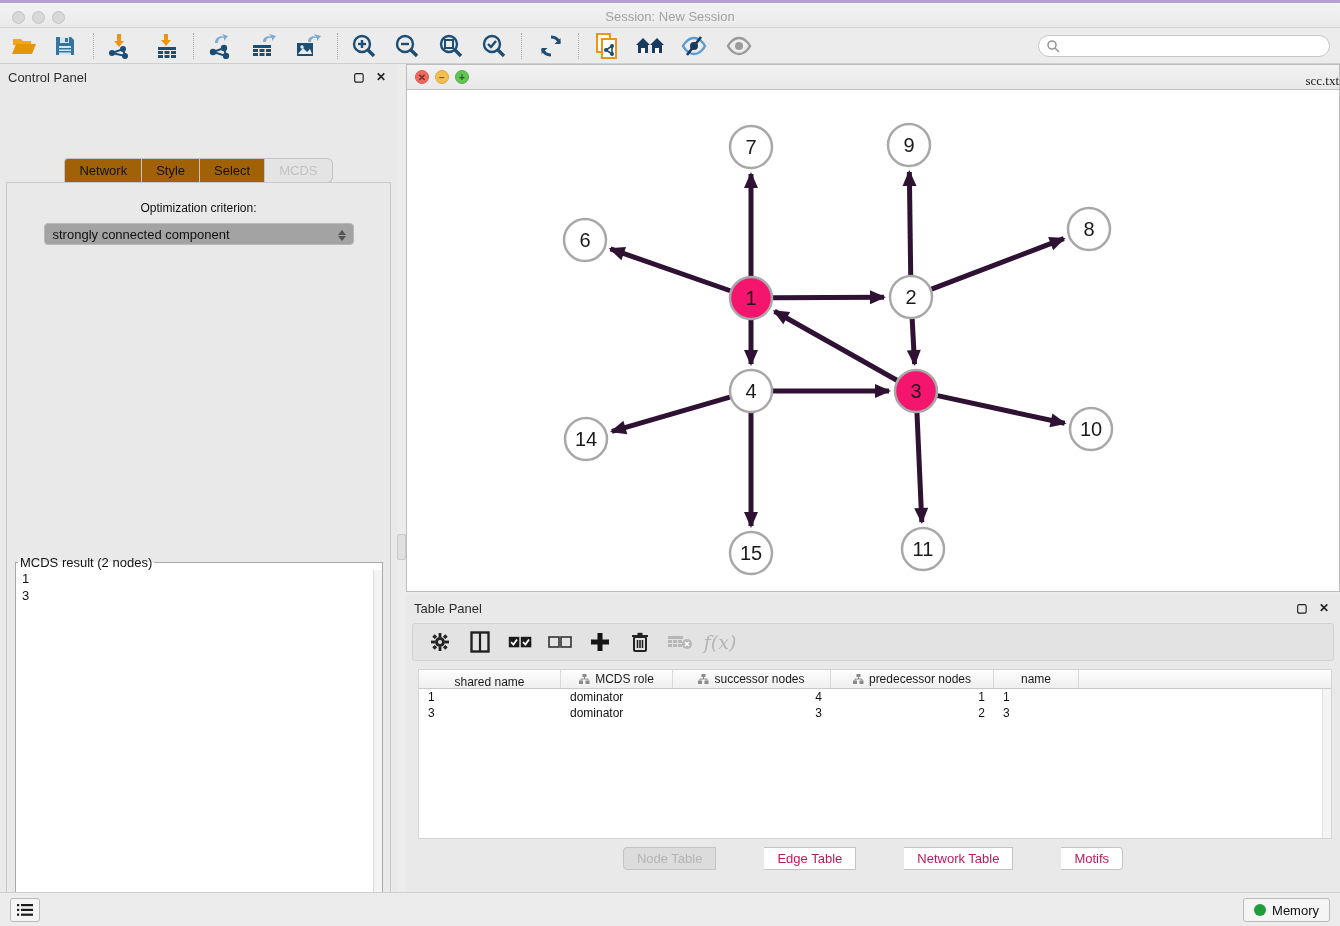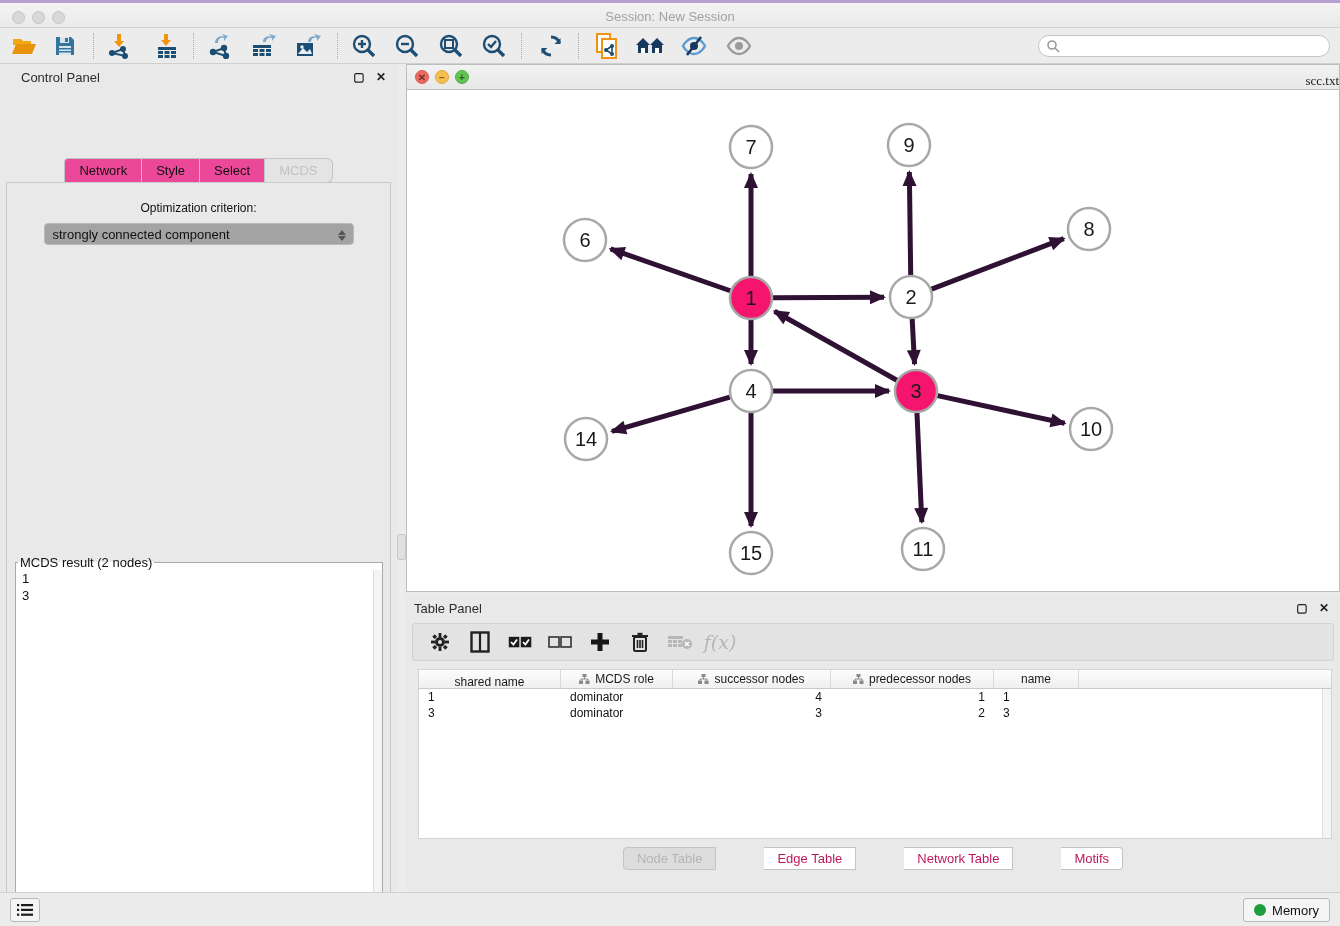--- a/index.html
+++ b/index.html
@@ -20,27 +20,27 @@
   .tsep { position:absolute; top:5px; height:26px; width:0; border-left:1px dotted #aaa; }
   .searchbox { position:absolute; right:10px; top:7px; width:292px; height:22px; background:#fff;
     border:1px solid #c6c6c6; border-radius:12px; display:flex; align-items:center; padding-left:7px; }
   .searchbox input { border:none; outline:none; flex:1; font-size:12px; background:transparent; height:18px; }
 
   
   .main { position:absolute; left:0; top:64px; width:1340px; height:828px; }
   .statusbar { position:absolute; left:0; top:892px; width:1340px; height:34px; background:#ececec; border-top:1px solid #cfcfcf; }
 
   
-  .cpanel { position:absolute; left:0; top:0; width:397px; height:828px; background:#e9e9e9;padding-left:13px; }
+  .cpanel { position:absolute; left:0; top:0; width:397px; height:828px; background:#e9e9e9; }
   .panel-head { height:26px; display:flex; align-items:center; padding:0 8px; font-size:13px; color:#2d2d2d; }
   .panel-head .spacer { flex:1; }
   .mini-ic { width:16px; height:16px; display:flex; align-items:center; justify-content:center;
     font-size:12px; color:#222; font-weight:bold; margin-left:6px; }
   .cp-tabs { position:absolute; left:0; top:94px; width:397px; height:25px; display:flex; justify-content:center; }
-  .cp-tab { font-size:13px; padding:4px 14px; background:#ec4899; border:1px solid #c3c3c3; border-left:none; color:#111; }
+  .cp-tab { font-size:13px; padding:4px 14px; background:#a16207; border:1px solid #c3c3c3; border-left:none; color:#111; }
   .cp-tab:first-child { border-left:1px solid #c3c3c3; border-top-left-radius:4px; }
   .cp-tab.sel { background:#e4e4e4; color:#c2c2c2; border-top-right-radius:6px; border-bottom-right-radius:6px; }
   .cp-body { position:absolute; left:6px; top:118px; width:385px; height:762px;
     border:1px solid #c9c9c9; border-radius:0 0 3px 3px; background:#e9e9e9; }
   .opt-label { margin-top:18px; text-align:center; font-size:12px; color:#111; }
   .opt-select { position:relative; margin:8px auto 0; width:310px; height:22px; background:#a3a3a3;
     border:1px solid #b9b9b9; border-radius:4px; font-size:13px; color:#111;
     display:flex; align-items:center; padding-left:8px; }
   .stepper { position:absolute; right:6px; top:3px; width:10px; height:16px; display:flex; flex-direction:column;
     align-items:center; justify-content:center; gap:1px; }

